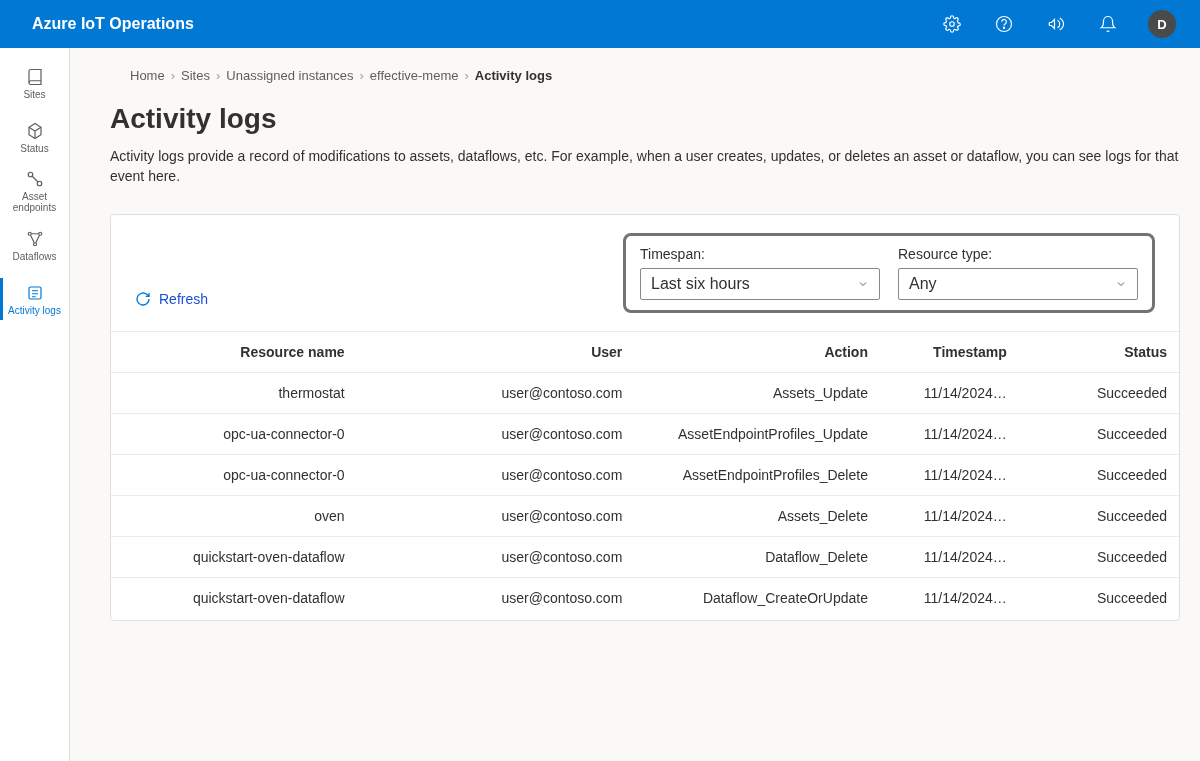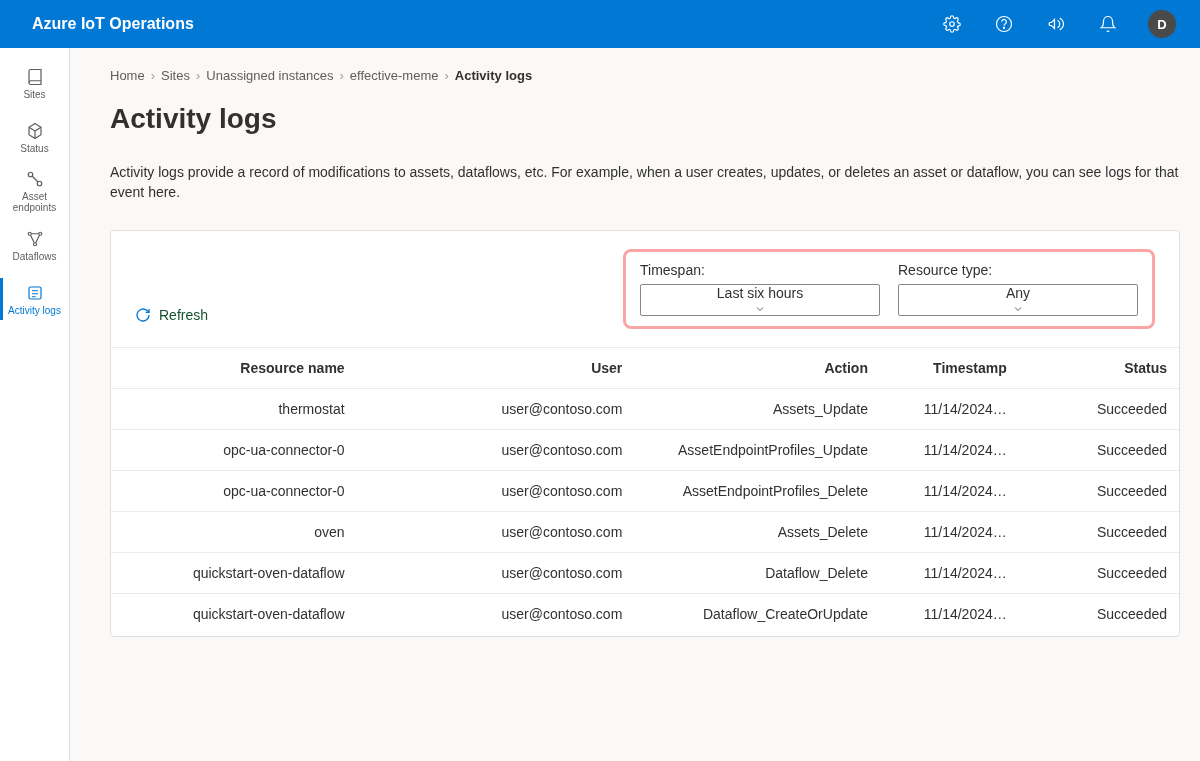--- a/index.html
+++ b/index.html
@@ -64,64 +64,64 @@
     
     .main {
       flex: 1;
       background: #faf9f8;
       overflow-y: auto;
       padding: 20px 0 0 40px;
     }
     
     .breadcrumb {
       font-size: 13px; color: #605e5c;
-      display: flex; gap: 6px; flex-wrap: wrap;
+      display: flex; gap: 6px; flex-wrap: wrap; margin-left: 20px;
     }
     .breadcrumb .crumb { cursor: pointer; }
     .breadcrumb .sep { color: #a19f9d; }
     .breadcrumb .current { font-weight: 600; color: #323130; cursor: default;}
     
     .page-title { font-size: 28px; font-weight: 600; margin-top: 20px; }
-    .page-desc { font-size: 14px; color: #323130; margin-top: 28px; line-height: 1.4; max-width: 1100px;}
+    .page-desc { font-size: 14px; color: #323130; margin-top: 12px; line-height: 1.4; max-width: 1100px;}
     
     .card {
       background: #fff;
       border: 1px solid #e1dfdd;
       border-radius: 4px;
       margin-top: 28px;
       margin-right: 20px;
       padding-bottom: 2px;
     }
     
     .toolbar {
       display: flex;
       align-items: flex-end;
       padding: 18px 24px;
       gap: 24px;
     }
     .refresh-btn {
       display: flex; align-items: center; gap: 8px;
-      color: #14532d; cursor: pointer; font-size: 14px;
+      color: #1d4ed8; cursor: pointer; font-size: 14px;
       padding-bottom: 6px;
       margin-right: auto;
     }
     .filters-box {
-      border: 3px solid #fca5a5;
+      border: 3px solid #737373;
       border-radius: 8px;
       padding: 10px 14px;
       display: flex; gap: 18px;
     }
     .filter { display: flex; flex-direction: column; gap: 6px; }
     .filter-label { font-size: 14px; color: #323130; }
     .select {
       width: 240px; height: 32px;
       border: 1px solid #8a8886; border-radius: 2px;
       background: #fff;
       display: flex; align-items: center; justify-content: space-between;
-      padding: 0 10px; font-size: 14px; cursor: pointer; flex-direction: column;
+      padding: 0 10px; font-size: 16px; cursor: pointer;
     }
     
     table { width: 100%; border-collapse: collapse; }
     th, td { text-align: right; font-size: 14px; padding: 12px 12px; border-top: 1px solid #edebe9; }
     th { font-weight: 600; }
     th:first-child, td:first-child { padding-left: 24px; }
     
     svg { display: block; }
   </style>
 </head>

